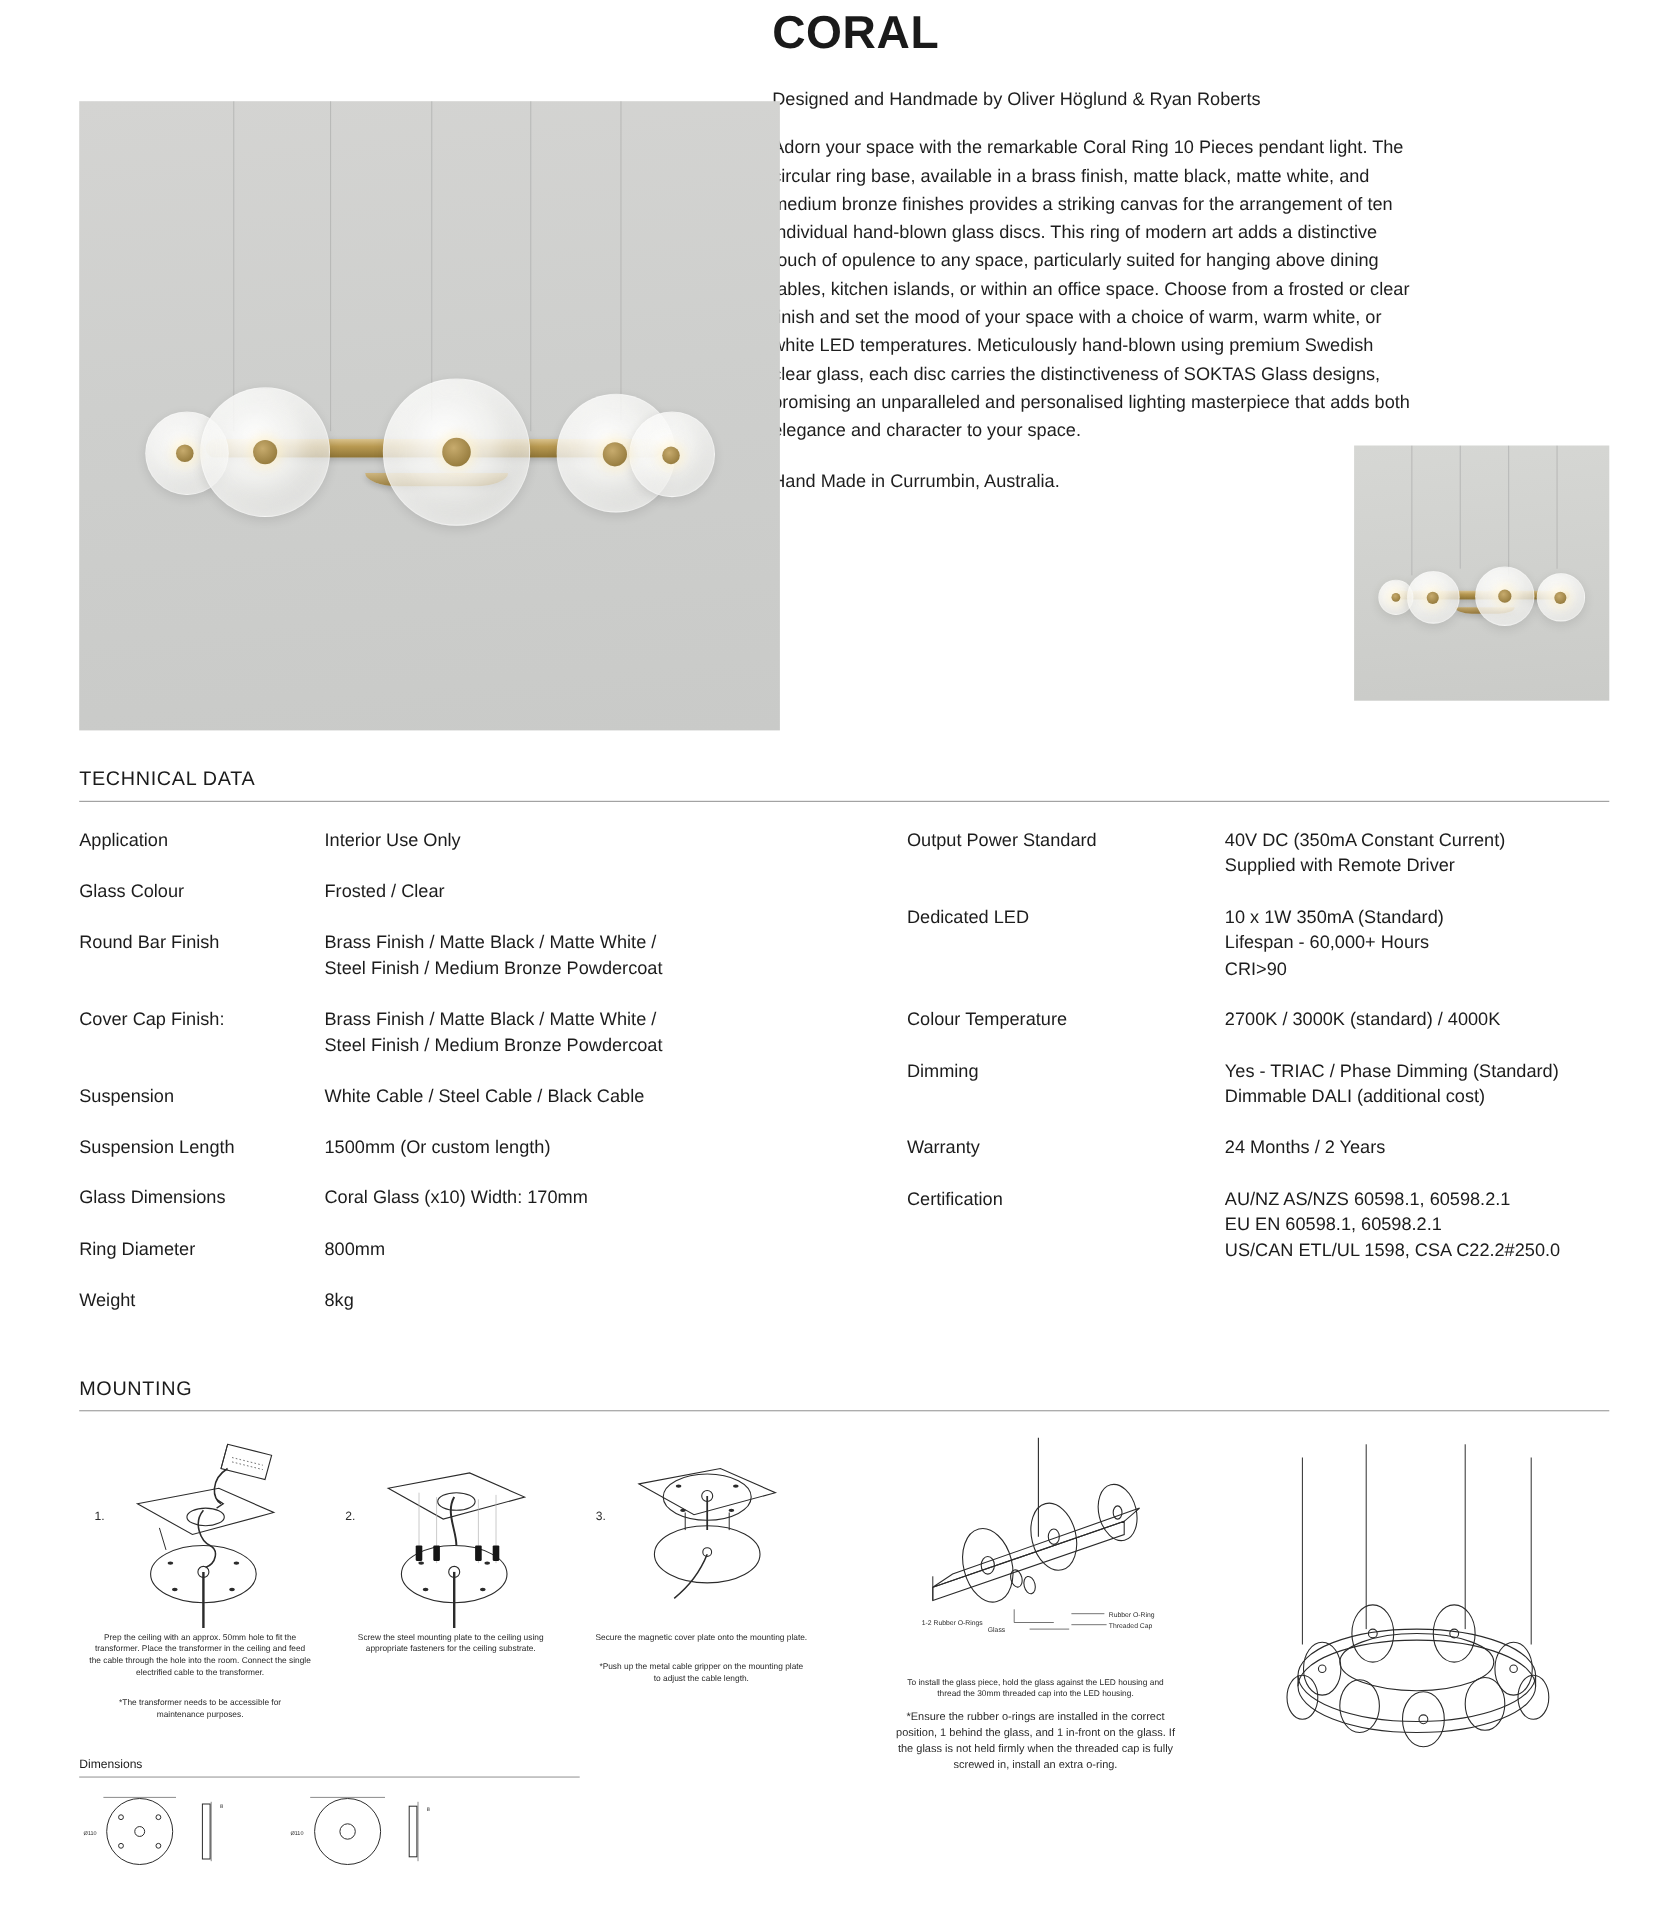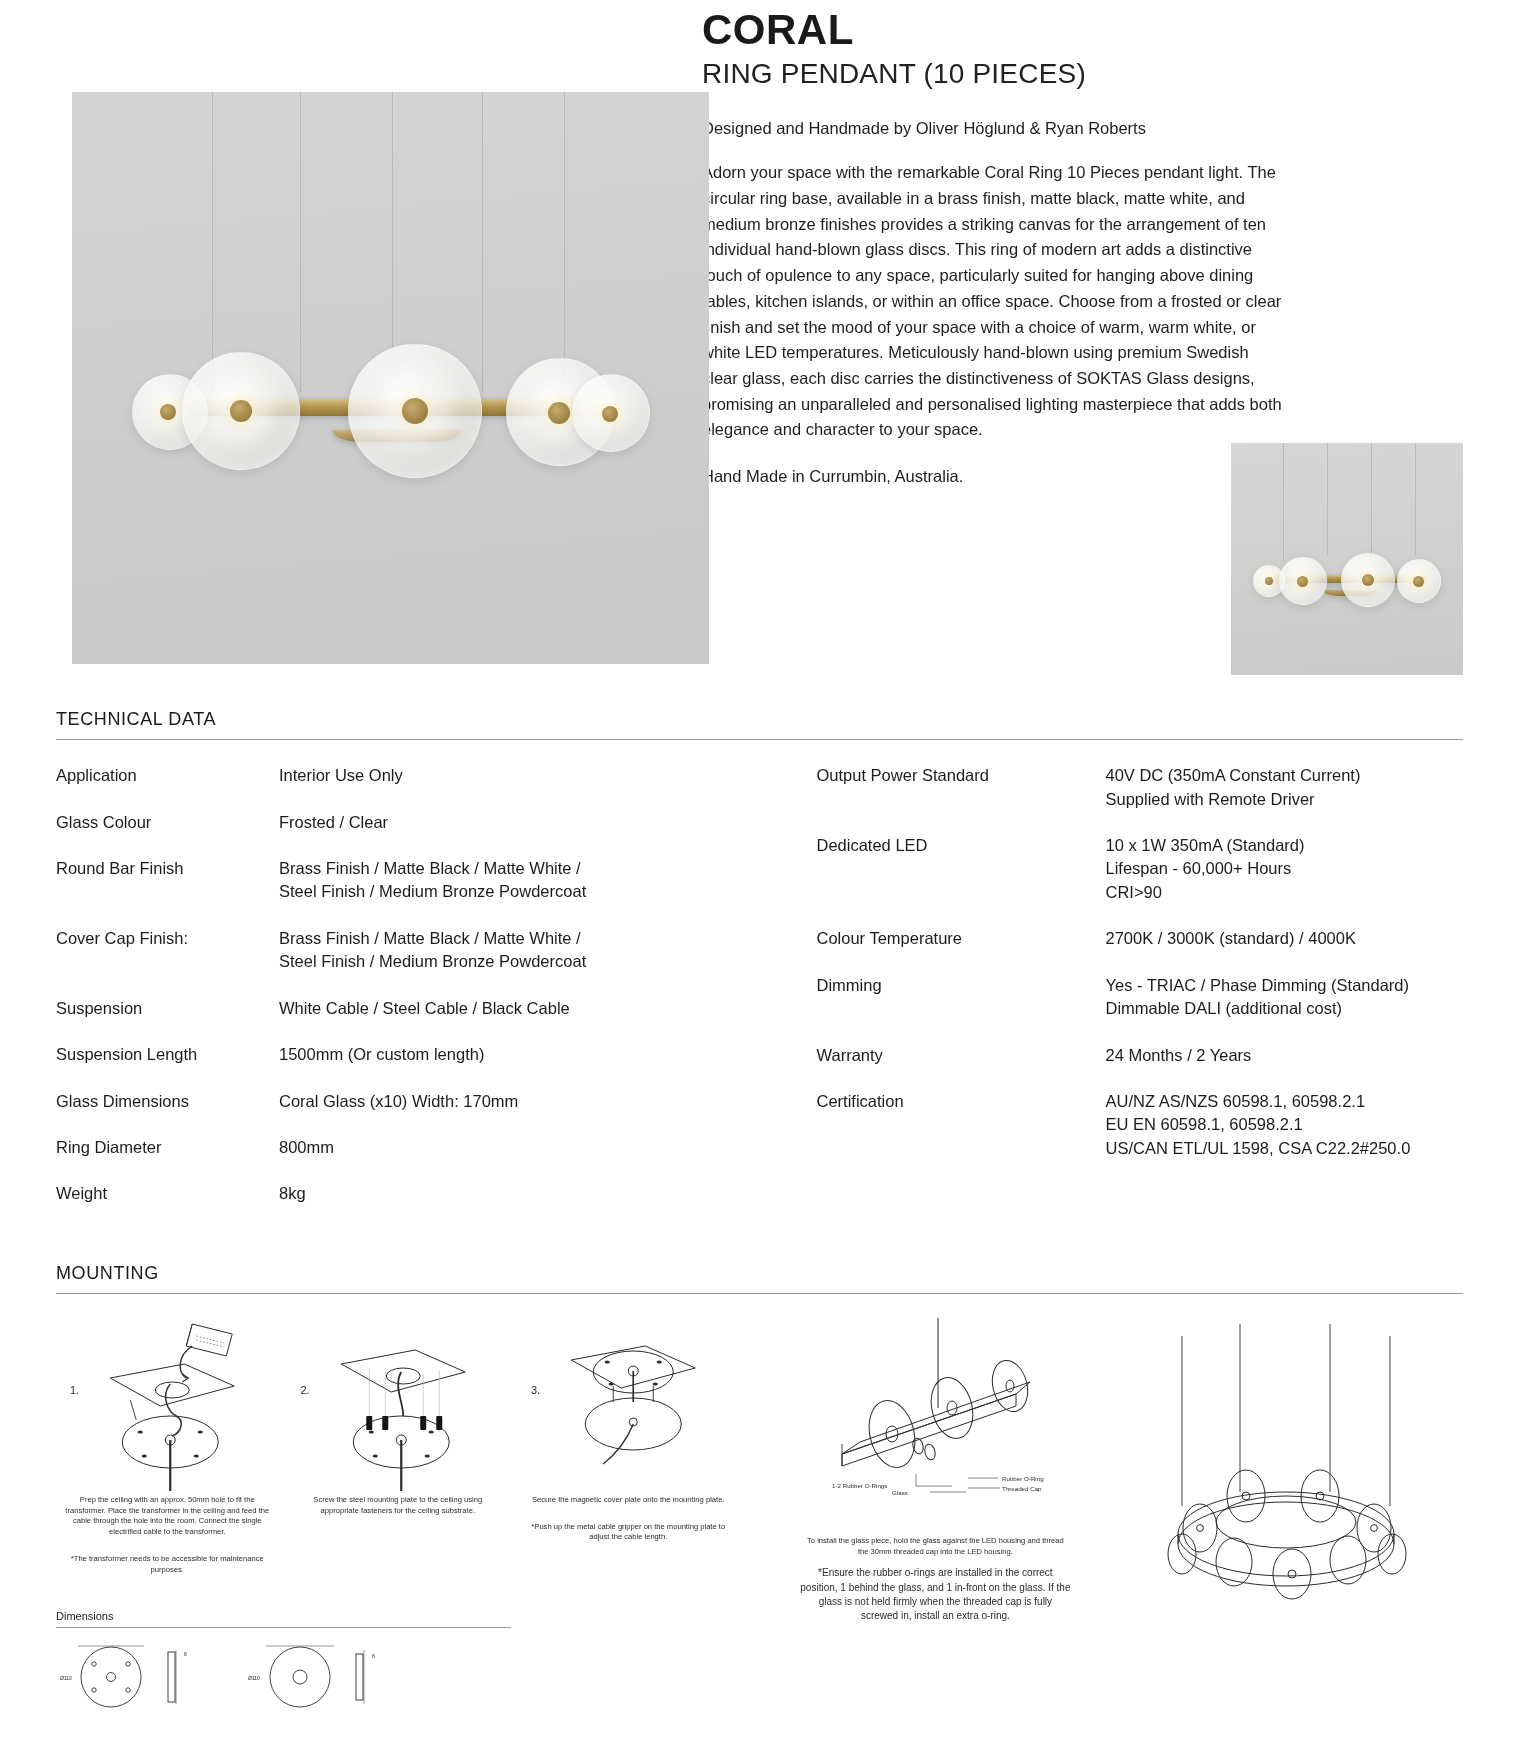--- a/index.html
+++ b/index.html
@@ -129,21 +129,21 @@
   }
   .info-bottom {
     display: flex;
     align-items: flex-start;
     gap: 58px;
   }
   .info-bottom .texts { flex: 1; }
 
   
   .section {
-    padding: 0 55px 0 56px;
+    padding: 0 55px 0 72px;
   }
   .sec-head {
     font-size: 18px;
     letter-spacing: 0.6px;
     color: #1b1b1b;
     margin-top: 34px;
   }
   .rule {
     height: 1px;
     background: #9a9a9a;
@@ -250,21 +250,20 @@
           <div class="hub" style="left:158px; top:56px; width:22px; height:22px;"></div>
           <div class="hub" style="left:330px; top:54px; width:26px; height:26px;"></div>
           <div class="hub" style="left:476px; top:58px; width:22px; height:22px;"></div>
           <div class="hub" style="left:530px; top:62px; width:16px; height:16px;"></div>
         </div>
       </div>
     </div>
 
     <div class="info-col">
       <h1 class="title">CORAL</h1>
-      <h2 class="subtitle">RING PENDANT (10 PIECES)</h2>
       <div class="designer">Designed and Handmade by Oliver Höglund &amp; Ryan Roberts</div>
       <p class="desc">Adorn your space with the remarkable Coral Ring 10 Pieces pendant light. The circular ring base, available in a brass finish, matte black, matte white, and medium bronze finishes provides a striking canvas for the arrangement of ten individual hand-blown glass discs. This ring of modern art adds a distinctive touch of opulence to any space, particularly suited for hanging above dining tables, kitchen islands, or within an office space. Choose from a frosted or clear finish and set the mood of your space with a choice of warm, warm white, or white LED temperatures. Meticulously hand-blown using premium Swedish clear glass, each disc carries the distinctiveness of SOKTAS Glass designs, promising an unparalleled and personalised lighting masterpiece that adds both elegance and character to your space.</p>
       <div class="info-bottom">
         <div class="texts">
           <div class="handmade">Hand Made in Currumbin, Australia.</div>
         </div>
         <div class="thumb-img">
           <div class="cable" style="left:52px;height:118px"></div>
           <div class="cable" style="left:96px;height:112px"></div>
           <div class="cable" style="left:140px;height:118px"></div>

